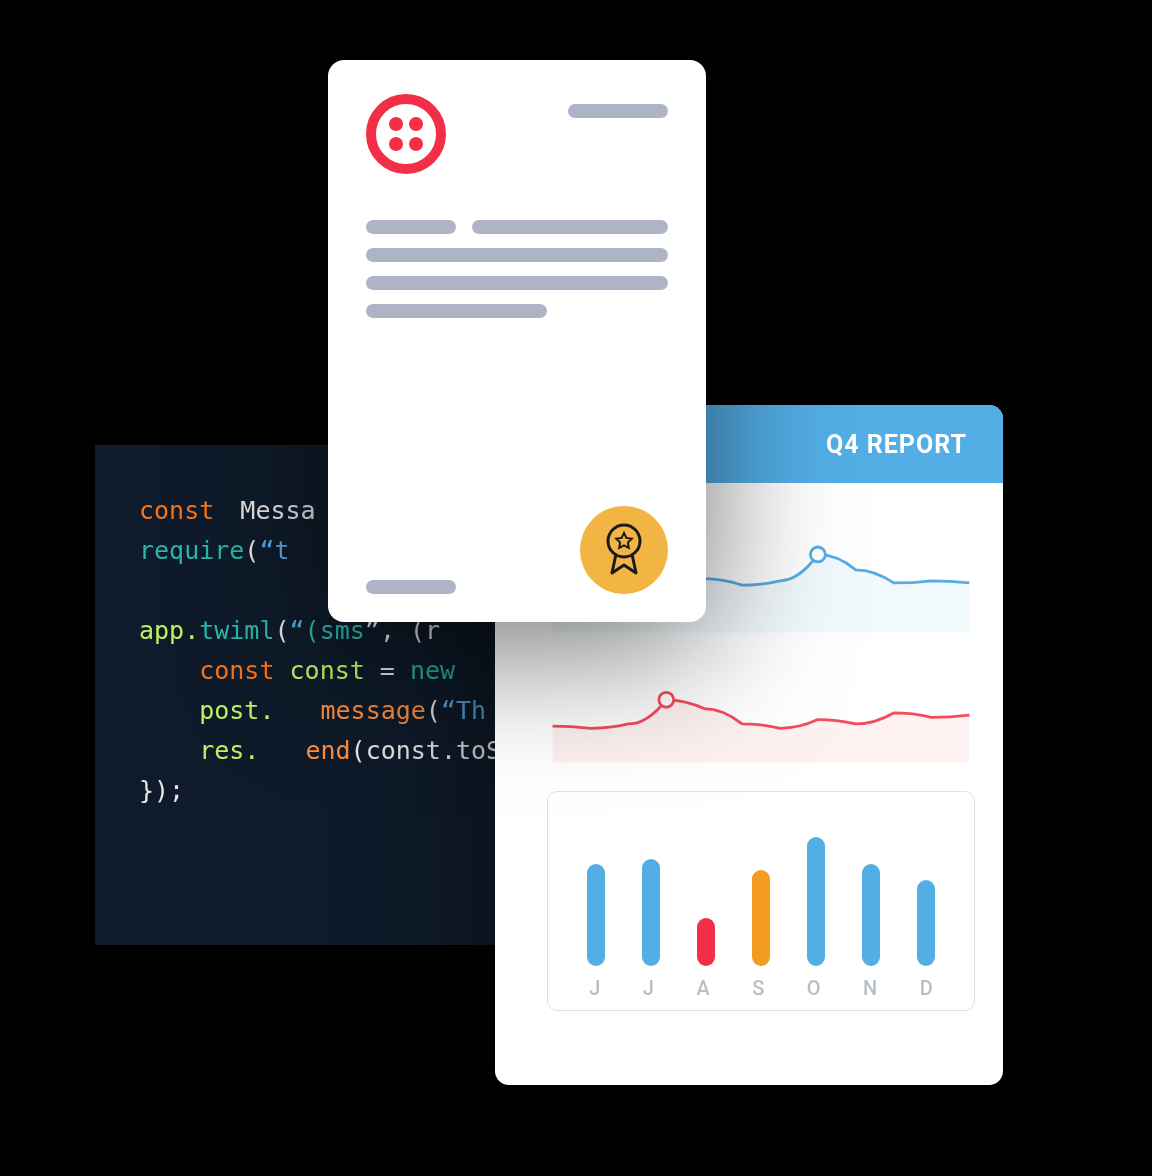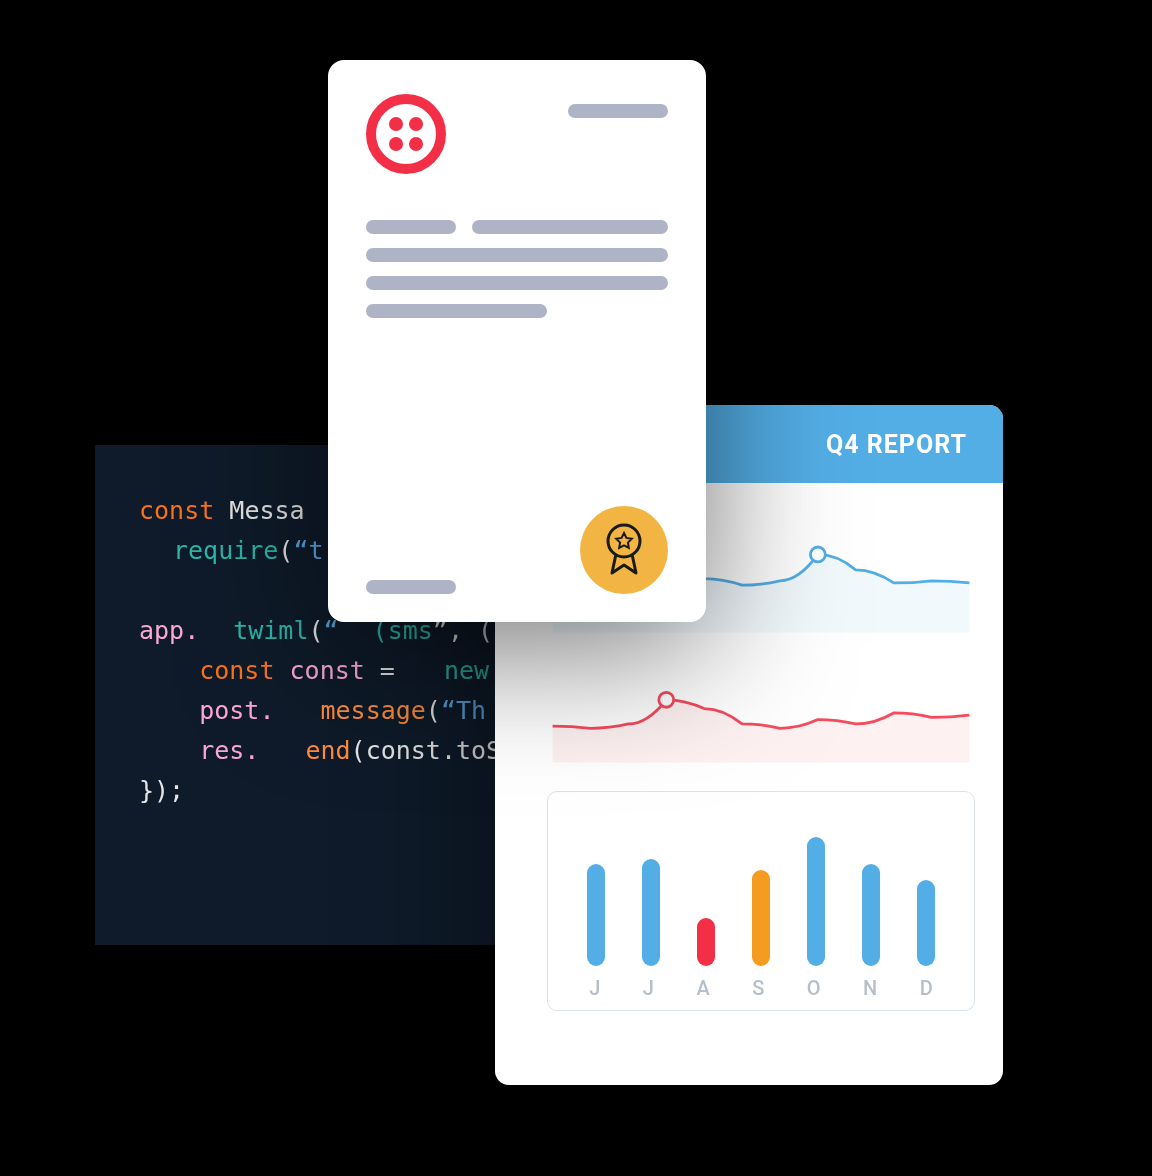--- a/index.html
+++ b/index.html
@@ -27,24 +27,24 @@
     background: #0f1b2a;
     padding: 46px 44px;
     font-family: 'SF Mono', 'Menlo', 'Consolas', monospace;
     font-size: 25px;
     line-height: 1.6;
     color: #d6e2f0;
     filter: drop-shadow(0 20px 60px rgba(0,0,0,0.5));
     white-space: pre;
   }
   .tok-kw   { color: #f97316; }  
-  .tok-cls  { color: #e6e6e6; }  
-  .tok-fn   { color: #2ab7a9; margin-left: 34px; }  
+  .tok-cls  { color: #e6e6e6; margin-left: 11px; }  
+  .tok-fn   { color: #2ab7a9; }  
   .tok-str  { color: #5aa7e0; }  
-  .tok-id   { color: #f9a8d4; }
+  .tok-id   { color: #bef264; }
   .tok-method { color: #ff8c3a; margin-left: 46px; } 
   .tok-punc { color: #e6e6e6; }
 
   
   .report-card {
     position: absolute;
     left: 495px;
     top: 405px;
     width: 508px;
     height: 680px;

